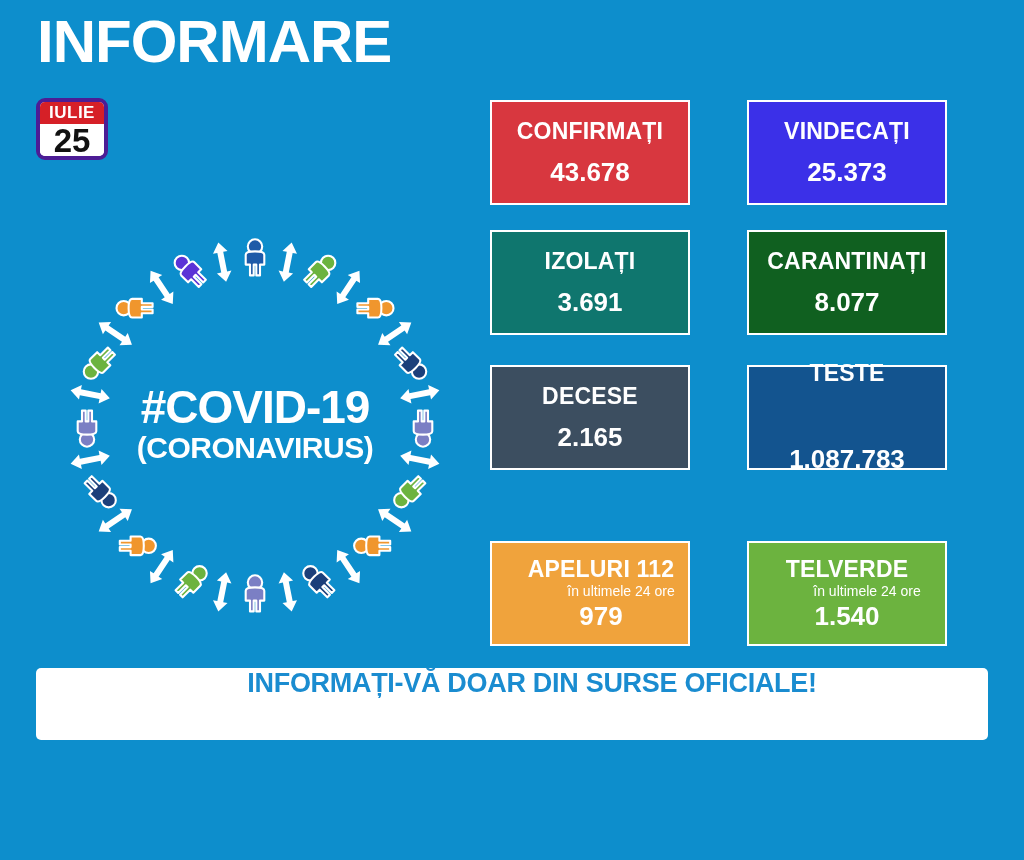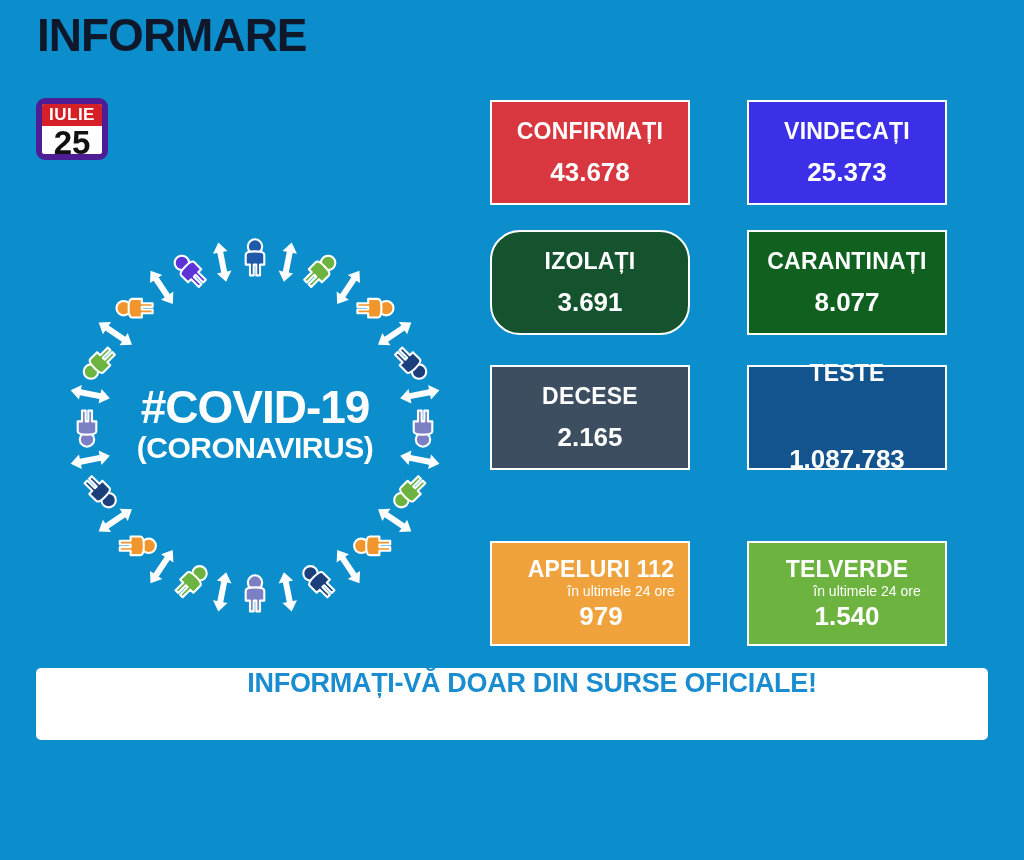--- a/index.html
+++ b/index.html
@@ -7,28 +7,28 @@
   html,body { background:#0d8ecc; }
   body {
     width:1024px; height:860px; position:relative; overflow:hidden;
     font-family:"Liberation Sans", sans-serif;
     background:#0d8ecc;
   }
 
   
   #main-title {
     position:absolute; left:37px; top:12px;
-    font-size:46px; font-weight:bold; color:#0f172a;
+    font-size:60px; font-weight:bold; color:#ffffff;
     letter-spacing:-1px; line-height:1;
   }
   #date-row { position:absolute; left:36px; top:98px; height:62px; display:flex; align-items:center; }
   #calendar-icon {
     width:72px; height:62px; background:#ffffff; border-radius:9px;
     display:flex; flex-direction:column; overflow:hidden;
-    border:6px solid #4c1d95;
+    border:4px solid #4c1d95;
   }
   #calendar-icon .cal-month {
     background:#d62027; color:#ffffff; font-size:17px; font-weight:bold;
     text-align:center; line-height:22px; height:23px; letter-spacing:0.5px;
   }
   #calendar-icon .cal-day {
     flex:1; color:#111111; font-size:33px; font-weight:bold;
     display:flex; align-items:center; justify-content:center; line-height:1;
     background:#ffffff;
   }
@@ -52,21 +52,21 @@
     display:flex; flex-direction:column; align-items:center; justify-content:center;
     color:#ffffff; text-align:center;
   }
   .stat-card .s-label { font-size:23px; font-weight:bold; line-height:1.1; letter-spacing:0.2px;}
   .stat-card .s-value { font-size:26px; font-weight:bold; line-height:1.1; margin-top:14px;}
   .stat-card.with-note .s-value { margin-top:2px; }
   .stat-card .s-note  { font-size:14px; font-weight:normal; line-height:1.2; margin-top:1px;margin-left:40px;}
 
   #card-confirmati  { left:490px; top:100px;  background:#d8373f; }
   #card-vindecati   { left:747px; top:100px;  background:#3b30e8; }
-  #card-izolati     { left:490px; top:230px;  background:#14532d;border-radius:30px; }
+  #card-izolati     { left:490px; top:230px;  background:#0f766e; }
   #card-carantinati { left:747px; top:230px;  background:#106020; }
   #card-decese      { left:490px; top:365px;  background:#3c4e60; }
   #card-teste       { left:747px; top:365px;  background:#13548f;gap:45px; }
   #card-apeluri     { left:490px; top:541px;  background:#f0a33c;padding-left:22px; }
   #card-telverde    { left:747px; top:541px;  background:#6cb33f; }
 
   
   #notice-banner {
     position:absolute; left:36px; top:668px; width:952px; height:72px;
     background:#ffffff; border-radius:5px;

